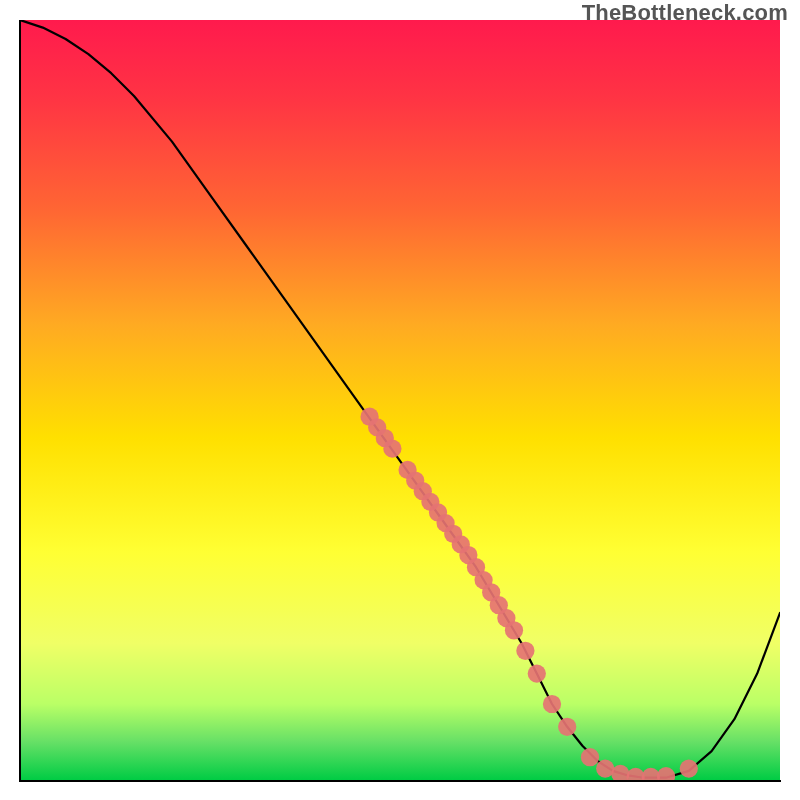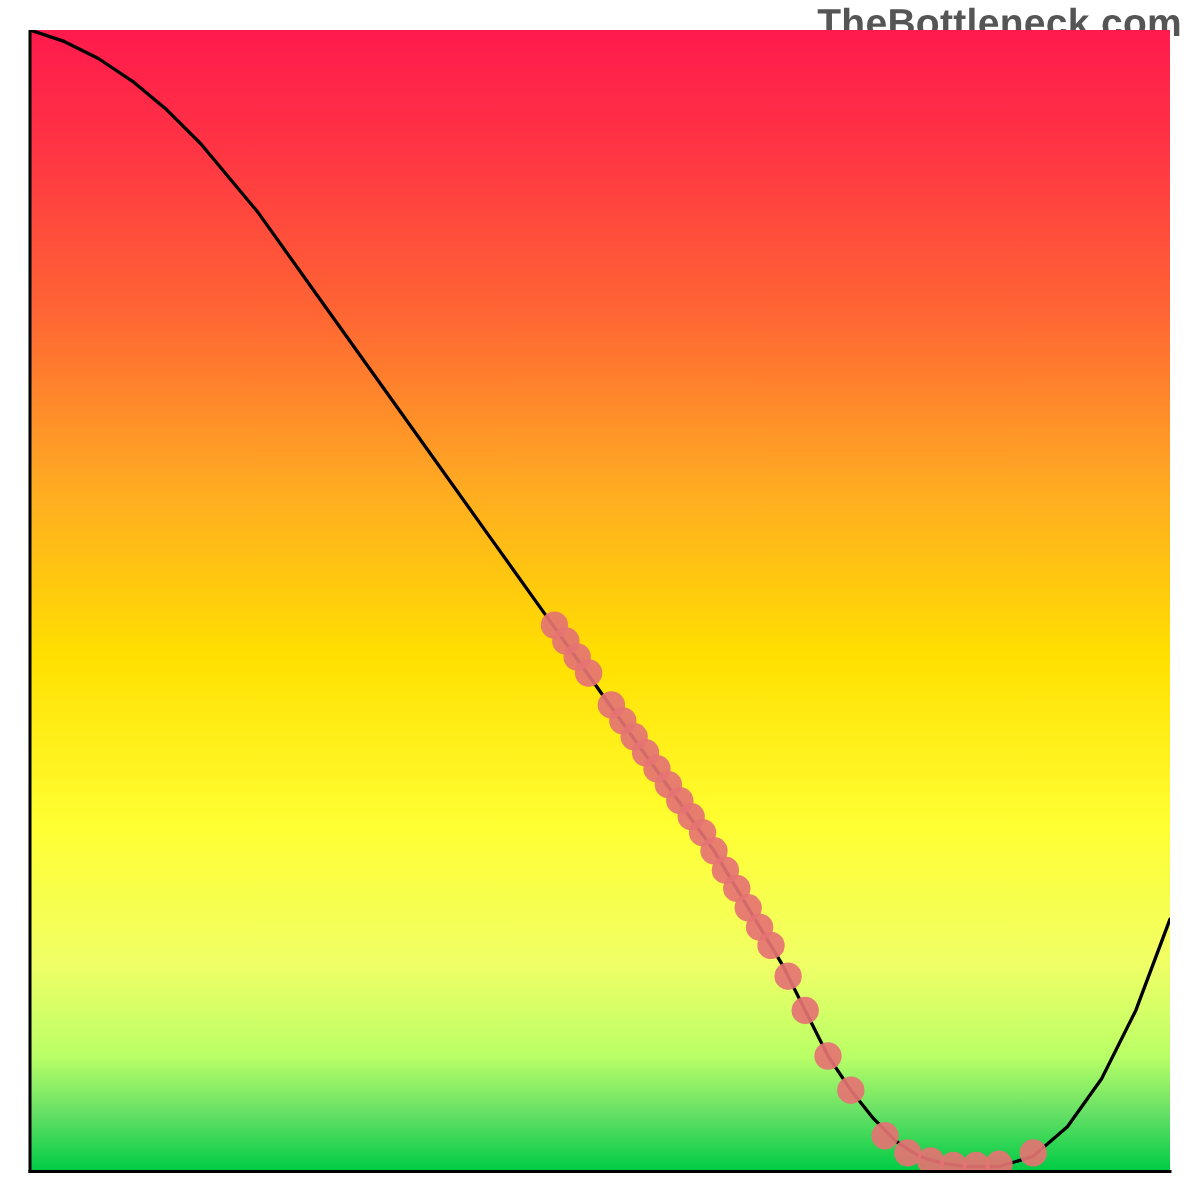--- a/index.html
+++ b/index.html
@@ -48,21 +48,21 @@
   .axis-line.bottom {
     left: 19px;
     top: 780px;
     width: 762px;
     height: 2px;
   }
   .watermark {
     position: absolute;
     top: 0;
     right: 12px;
-    font-size: 26px;
+    font-size: 22px;
     font-weight: 600;
     color: #555555;
     letter-spacing: 0.2px;
   }
   svg.curves {
     position: absolute;
     left: 0;
     top: 0;
     width: 760px;
     height: 760px;

